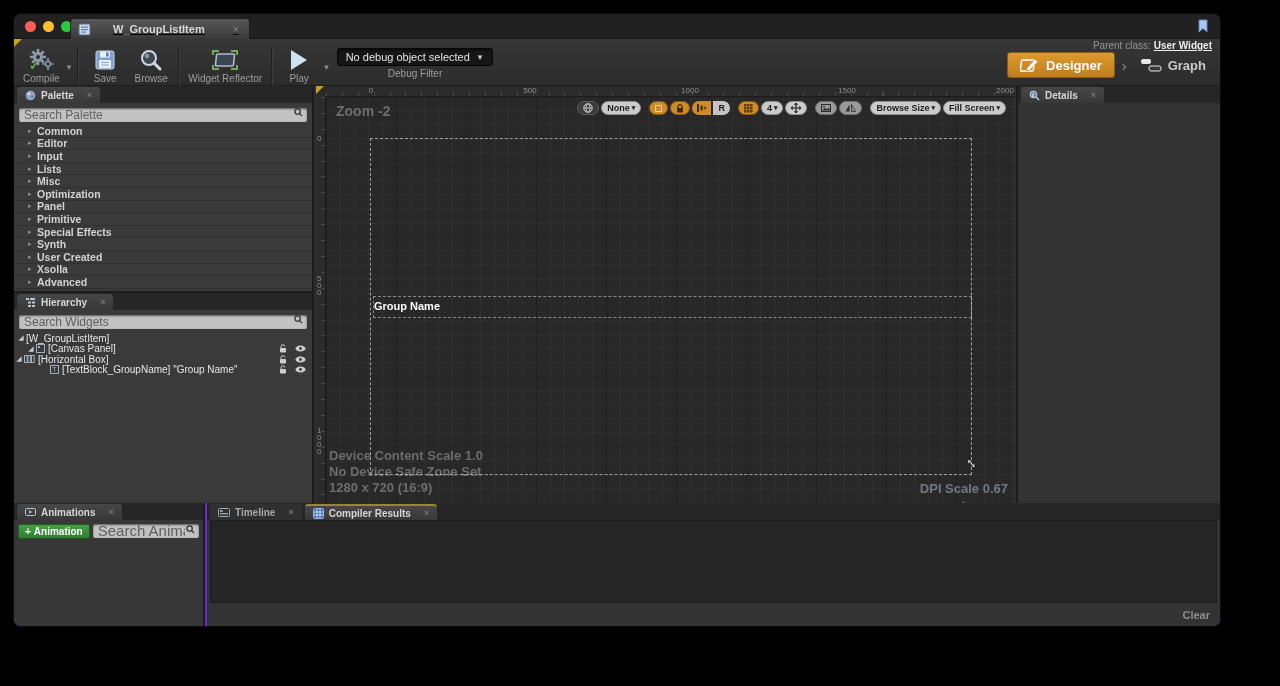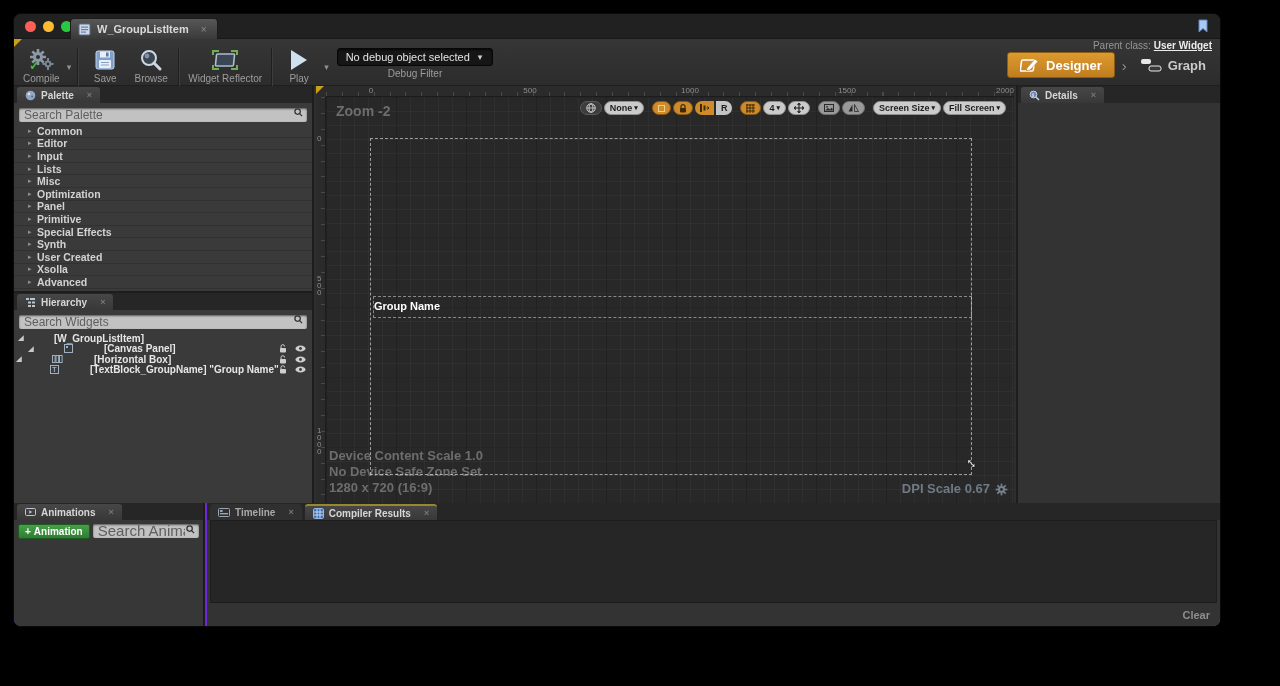--- a/index.html
+++ b/index.html
@@ -5,23 +5,23 @@
   html,body{margin:0;padding:0;background:#000;width:1280px;height:686px;overflow:hidden;
     font-family:"Liberation Sans",sans-serif;}
   *{box-sizing:border-box;}
   .window{position:absolute;left:14px;top:14px;width:1206px;height:612px;background:#2e2e2e;
     border-radius:7px;overflow:hidden;box-shadow:0 0 0 1px #0a0a0a,0 8px 30px rgba(0,0,0,.8);}
 
   
   .titlebar{position:absolute;left:0;top:0;width:100%;height:25px;background:#212121;border-bottom:1px solid #181818;}
   .tl{position:absolute;top:7px;width:11px;height:11px;border-radius:50%;}
   .tl.red{left:11px;background:#ff5e57;} .tl.yel{left:29px;background:#febc2e;} .tl.grn{left:47px;background:#28c840;}
-  .doc-tab{position:absolute;left:56px;top:4px;height:21px;display:flex;align-items:center;gap:6px;
+  .doc-tab{position:absolute;left:56px;top:4px;height:21px;display:flex;align-items:center;gap:22px;
     padding:0 10px 0 7px;background:linear-gradient(#575757,#3a3a3a);border:1px solid #1c1c1c;border-bottom:none;
-    border-radius:4px 4px 0 0;}
+    border-radius:4px 4px 0 0;text-decoration:underline;}
   .doc-tab .t{font-size:11px;font-weight:bold;color:#d9d9d9;}
   .doc-tab .x{font-size:10px;color:#8a8a8a;margin-left:6px;}
   .flag{position:absolute;right:10px;top:5px;}
 
   
   .toolbar{position:absolute;left:0;top:25px;width:100%;height:47px;background:linear-gradient(#363636,#2c2c2c);
     border-bottom:1px solid #1e1e1e;}
   .parentclass{position:absolute;right:8px;top:1px;font-size:10px;color:#969696;}
   .parentclass b{color:#ececec;text-decoration:underline;font-weight:bold;margin-left:3px;}
   .tb-row{position:absolute;left:4px;top:9px;display:flex;align-items:flex-start;height:38px;}
@@ -58,21 +58,21 @@
   .searchrow input{width:100%;height:14px;border:none;border-radius:2px;background:#c2c2c2;font-size:12px;
     color:#222;padding:0 16px 0 5px;box-shadow:inset 0 1px 2px rgba(0,0,0,.55);font-family:"Liberation Sans",sans-serif;}
   .searchrow input::placeholder{color:#5f5f5f;}
   .searchrow svg{position:absolute;right:9px;top:5px;}
 
   .prow{height:12.6px;display:flex;align-items:center;border-bottom:1px solid rgba(0,0,0,.14);padding-left:14px;}
   .prow .exp{font-size:7px;color:#8f8f8f;width:9px;}
   .prow .plabel{font-size:10.5px;font-weight:bold;color:#d2d2d2;}
 
   .hier-body{padding-top:1px;}
-  .hrow{height:10.5px;display:flex;align-items:center;font-size:10px;font-weight:bold;color:#e6e6e6;position:relative;gap:28px;}
+  .hrow{height:10.5px;display:flex;align-items:center;font-size:10px;font-weight:normal;color:#e6e6e6;position:relative;}
   .hrow .exp{font-size:7px;color:#c9c9c9;width:10px;text-align:center;}
   .hrow .ticon{margin-right:3px;display:flex;align-items:center;}
   .hrow .ricons{position:absolute;right:6px;top:0;display:flex;gap:8px;align-items:center;height:100%;}
 
   
   .canvas{position:absolute;left:302px;right:206px;top:0;height:100%;background:#272727;}
   .ruler-h{position:absolute;left:10px;right:0;top:0;height:11px;background:#2b2b2b;border-bottom:1px solid #1c1c1c;
     background-image:repeating-linear-gradient(90deg,rgba(255,255,255,.14) 0 1px,transparent 1px 15.9px);
     background-size:100% 4px;background-position:0 100%;background-repeat:no-repeat;}
   .ruler-v{position:absolute;left:0;top:11px;width:10px;bottom:0;background:#2b2b2b;border-right:1px solid #1c1c1c;
@@ -86,21 +86,21 @@
       linear-gradient(90deg,rgba(0,0,0,.30) 1px,transparent 1px),
       linear-gradient(rgba(0,0,0,.22) 1px,transparent 1px),
       linear-gradient(90deg,rgba(255,255,255,.032) 1px,transparent 1px),
       linear-gradient(rgba(255,255,255,.032) 1px,transparent 1px);
     background-size:70px 70px,70px 70px,14px 14px,14px 14px;}
   .zoomlbl{position:absolute;left:10px;top:6px;font-size:14px;font-weight:bold;color:#6d6d6d;}
   .design-rect{position:absolute;left:44px;top:41px;width:602px;height:337px;border:1px dashed rgba(255,255,255,.55);z-index:2;}
   .hbox-rect{position:absolute;left:47px;top:199px;width:599px;height:22px;border:1px dashed rgba(255,255,255,.45);z-index:2;}
   .gname{position:absolute;left:48px;top:203px;font-size:11px;font-weight:bold;color:#fff;z-index:3;}
   .ovl{position:absolute;left:3px;font-size:13px;font-weight:bold;color:#6d6d6d;z-index:1;}
-  .dpi{position:absolute;right:6px;top:384px;font-size:13px;font-weight:bold;color:#6f7a85;display:flex;gap:5px;align-items:flex-end;z-index:3;}
+  .dpi{position:absolute;right:6px;top:384px;font-size:13px;font-weight:bold;color:#6f7a85;display:flex;gap:5px;align-items:center;z-index:3;flex-direction:column;}
   .resize-arrow{position:absolute;left:640px;top:356px;color:#fff;font-size:15px;font-weight:bold;
     transform:rotate(45deg);text-shadow:0 0 2px #000;z-index:4;}
 
   .cv-toolbar{position:absolute;right:8px;top:4px;display:flex;align-items:center;gap:2px;z-index:5;}
   .cvbtn{height:14px;min-width:18px;border-radius:7px;display:flex;align-items:center;justify-content:center;
     font-size:9px;font-weight:bold;padding:0 5px;gap:2px;}
   .cvbtn.dark{background:#3d3d3d;border:1px solid #5a5a5a;color:#d8d8d8;}
   .cvbtn.light{background:#cbcbcb;border:1px solid #8f8f8f;color:#1d1d1d;}
   .cvbtn.mid{background:#9a9a9a;border:1px solid #6f6f6f;color:#2a2a2a;}
   .cvbtn.orange{background:#cf8a2a;border:1px solid #8a5a12;color:#3a2503;}
@@ -520,21 +520,21 @@
               </svg>
           </div>
           <div class="cvbtn mid">
             <svg width="11" height="8" viewBox="0 0 11 8">
                 <path d="M4.5 0.5 L4.5 7.5 L0.5 7.5 Z" fill="#2a2a2a"></path>
                 <path d="M6.5 0.5 L6.5 7.5 L10.5 7.5 Z" fill="none" stroke="#2a2a2a" stroke-width=".8"></path>
               </svg>
           </div>
           <span class="cvgap"></span>
           <div class="cvbtn light">
-            <span>Screen Size</span>
+            <span>Browse Size</span>
               <span class="cv-caret">▾</span>
           </div>
           <div class="cvbtn light">
             <span>Fill Screen</span>
               <span class="cv-caret">▾</span>
           </div>
         </div>
 
         <div class="design-rect"></div>
         <div class="hbox-rect"></div>

